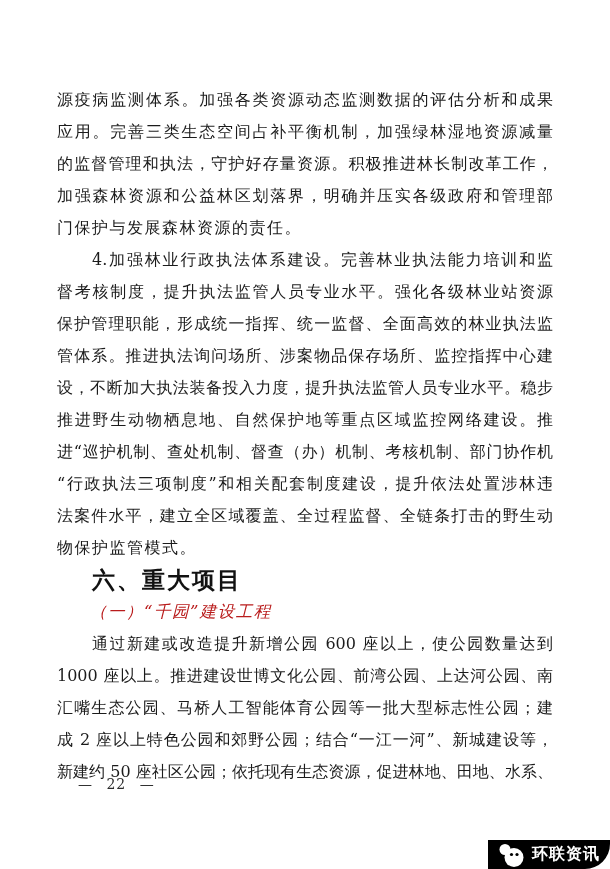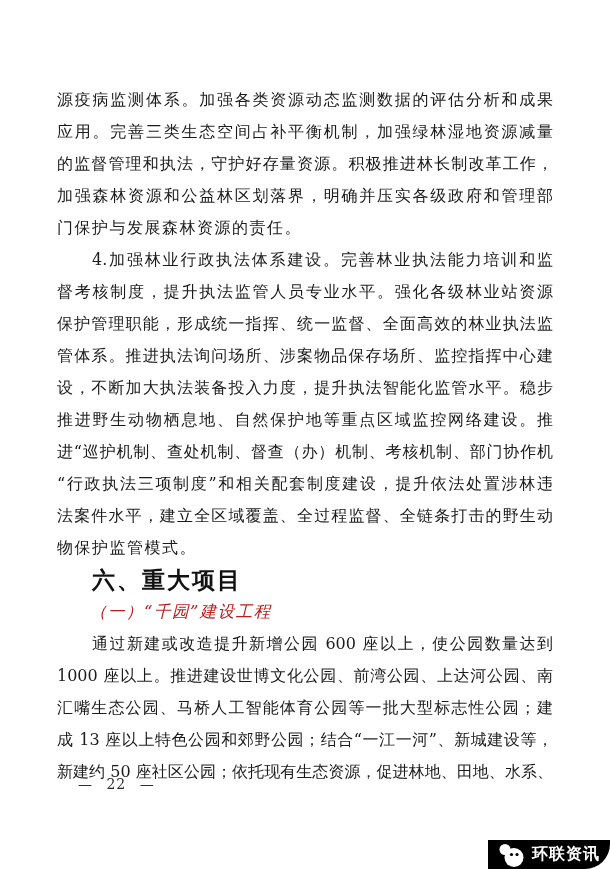--- a/index.html
+++ b/index.html
@@ -57,32 +57,32 @@
 
   <div class="line body">源疫病监测体系。加强各类资源动态监测数据的评估分析和成果</div>
       <div class="line body">应用。完善三类生态空间占补平衡机制，加强绿林湿地资源减量</div>
       <div class="line body">的监督管理和执法，守护好存量资源。积极推进林长制改革工作，</div>
       <div class="line body">加强森林资源和公益林区划落界，明确并压实各级政府和管理部</div>
       <div class="line para-end">门保护与发展森林资源的责任。</div>
       <div class="line para-start">4.加强林业行政执法体系建设。完善林业执法能力培训和监</div>
       <div class="line body">督考核制度，提升执法监管人员专业水平。强化各级林业站资源</div>
       <div class="line body">保护管理职能，形成统一指挥、统一监督、全面高效的林业执法监</div>
       <div class="line body">管体系。推进执法询问场所、涉案物品保存场所、监控指挥中心建</div>
-      <div class="line body">设，不断加大执法装备投入力度，提升执法智能化监管水平。稳步</div>
+      <div class="line body">设，不断加大执法装备投入力度，提升执法监管人员专业水平。稳步</div>
       <div class="line body">推进野生动物栖息地、自然保护地等重点区域监控网络建设。推</div>
       <div class="line body">进“巡护机制、查处机制、督查（办）机制、考核机制、部门协作机制”</div>
       <div class="line body">“行政执法三项制度”和相关配套制度建设，提升依法处置涉林违</div>
       <div class="line body">法案件水平，建立全区域覆盖、全过程监督、全链条打击的野生动</div>
       <div class="line para-end">物保护监管模式。</div>
       <div class="line heading">六、重大项目</div>
       <div class="line subheading">（一）“千园”建设工程</div>
       <div class="line para-start">通过新建或改造提升新增公园 600 座以上，使公园数量达到</div>
       <div class="line body">1000 座以上。推进建设世博文化公园、前湾公园、上达河公园、南</div>
       <div class="line body">汇嘴生态公园、马桥人工智能体育公园等一批大型标志性公园；建</div>
-      <div class="line body">成 13 座以上特色公园和郊野公园；结合“一江一河”、新城建设等，</div>
+      <div class="line body">成 2 座以上特色公园和郊野公园；结合“一江一河”、新城建设等，</div>
       <div class="line body">新建约 50 座社区公园；依托现有生态资源，促进林地、田地、水系、</div>
     </div>
 
   <div class="footer">— 22 —</div>
 
   <div class="watermark">
     <svg class="wm-icon" viewBox="0 0 28 28" aria-hidden="true">
       <circle cx="8" cy="8.5" r="5.5" fill="#ffffff"></circle>
       <circle cx="17" cy="16.5" r="9.5" fill="#ffffff"></circle>
       <circle cx="14.5" cy="13.5" r="1.6" fill="#000000"></circle>

